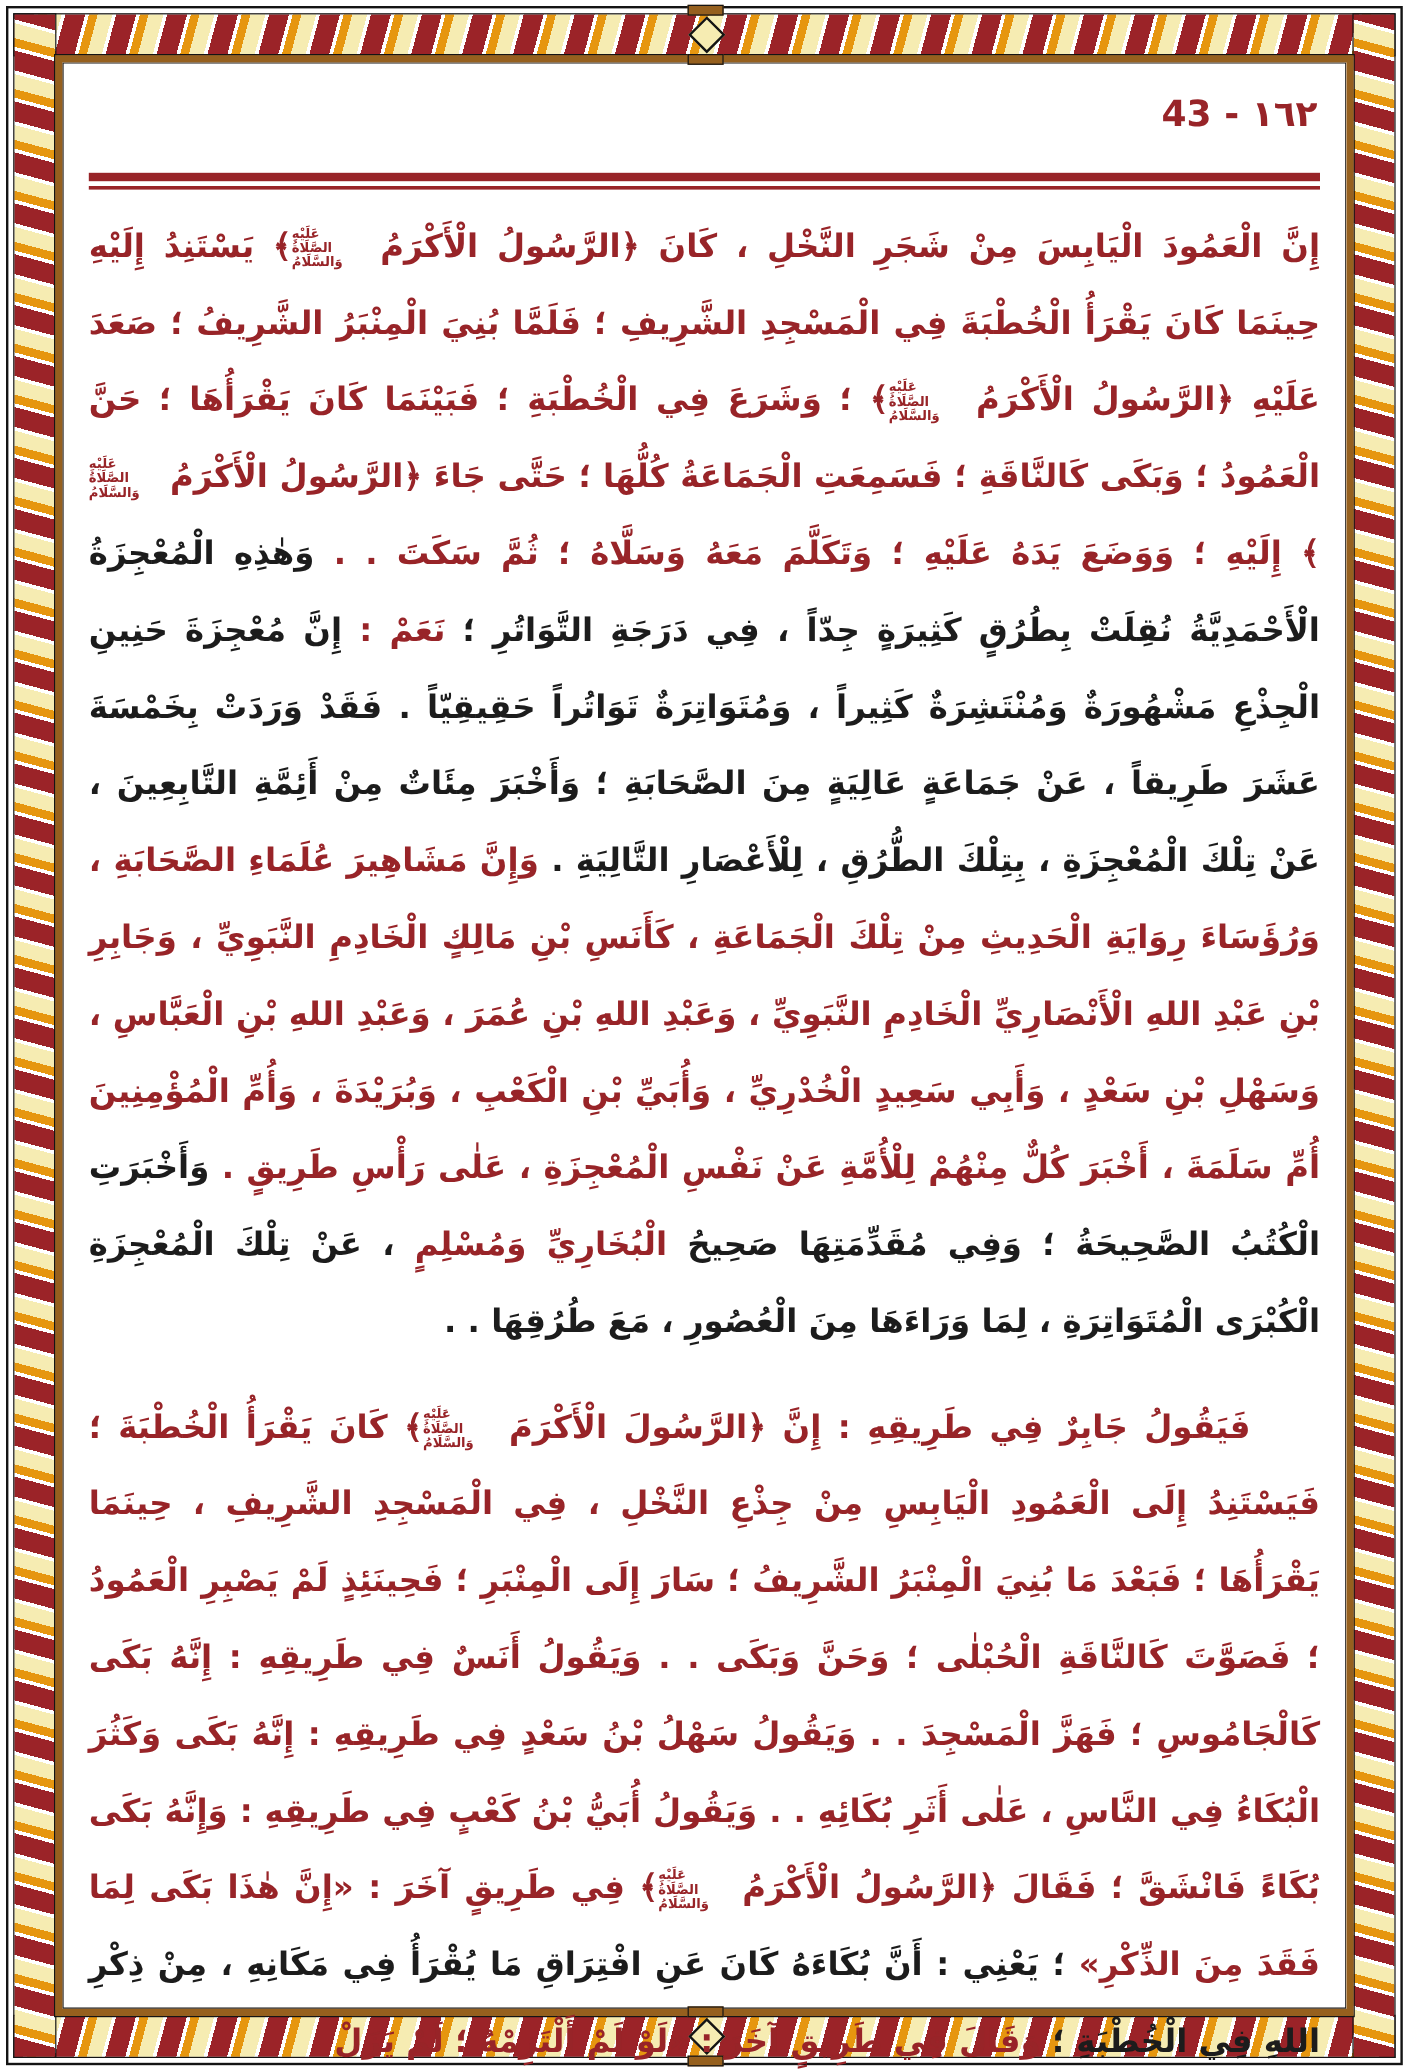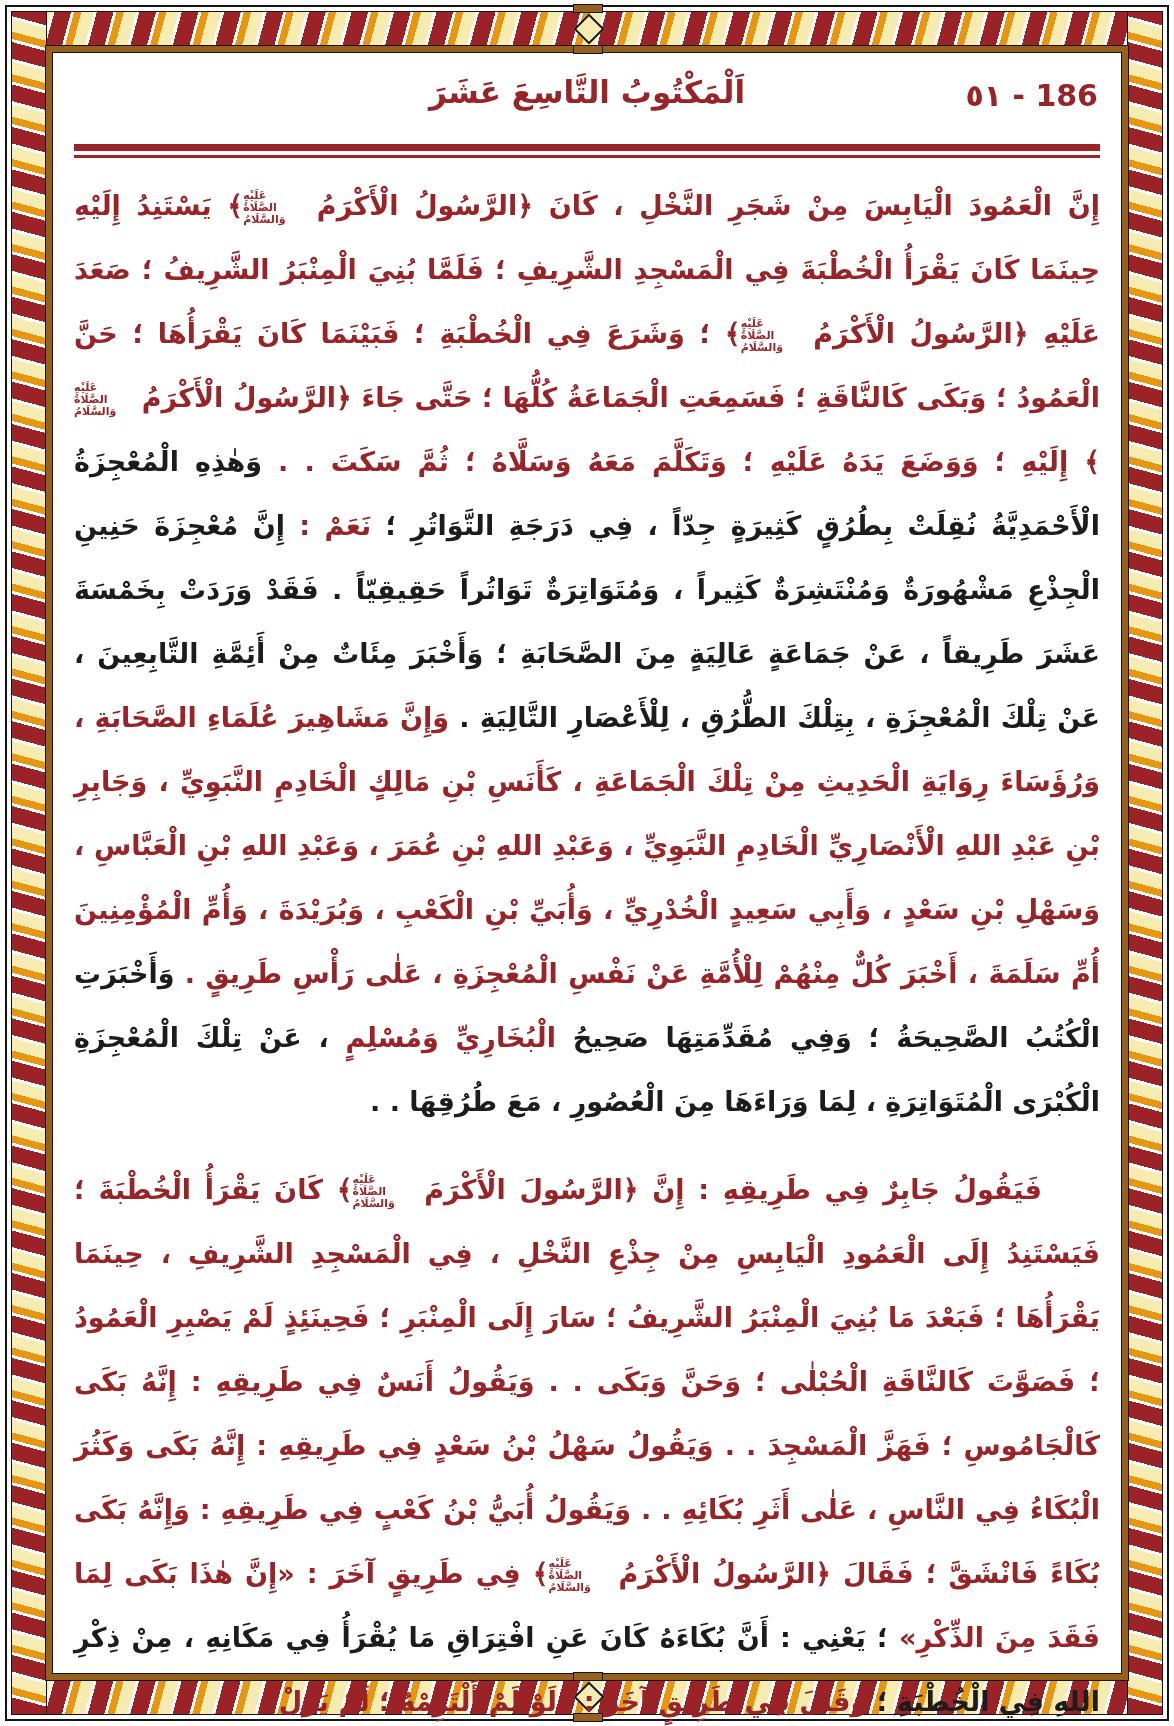--- a/index.html
+++ b/index.html
@@ -139,22 +139,21 @@
   <div class="brown-frame"></div>
   <div class="tab tab-top-outer"></div>
   <div class="tab tab-top-inner"></div>
   <div class="tab tab-bottom-outer"></div>
   <div class="tab tab-bottom-inner"></div>
   <div class="diamond diamond-top"></div>
   <div class="diamond diamond-bottom"></div>
 
   <div class="content">
     <div class="page-header">
-      <div class="page-number">186 - ٥١</div>
-      <div class="page-title">اَلْمَكْتُوبُ التَّاسِعَ عَشَرَ</div>
+      <div class="page-number">١٦٢ - 43</div>
     </div>
     <div class="double-rule"></div>
     <div class="body-text">
         <p class="para"><span class="seg-red">إِنَّ الْعَمُودَ الْيَابِسَ مِنْ شَجَرِ النَّخْلِ ، كَانَ ﴿الرَّسُولُ الْأَكْرَمُ </span><span class="seg-red salawat">عَلَيْهِ الصَّلَاةُ وَالسَّلَامُ</span><span class="seg-red">﴾ يَسْتَنِدُ إِلَيْهِ حِينَمَا كَانَ يَقْرَأُ الْخُطْبَةَ فِي الْمَسْجِدِ الشَّرِيفِ ؛ فَلَمَّا بُنِيَ الْمِنْبَرُ الشَّرِيفُ ؛ صَعَدَ عَلَيْهِ ﴿الرَّسُولُ الْأَكْرَمُ </span><span class="seg-red salawat">عَلَيْهِ الصَّلَاةُ وَالسَّلَامُ</span><span class="seg-red">﴾ ؛ وَشَرَعَ فِي الْخُطْبَةِ ؛ فَبَيْنَمَا كَانَ يَقْرَأُهَا ؛ حَنَّ الْعَمُودُ ؛ وَبَكَى كَالنَّاقَةِ ؛ فَسَمِعَتِ الْجَمَاعَةُ كُلُّهَا ؛ حَتَّى جَاءَ ﴿الرَّسُولُ الْأَكْرَمُ </span><span class="seg-red salawat">عَلَيْهِ الصَّلَاةُ وَالسَّلَامُ</span><span class="seg-red">﴾ إِلَيْهِ ؛ وَوَضَعَ يَدَهُ عَلَيْهِ ؛ وَتَكَلَّمَ مَعَهُ وَسَلَّاهُ ؛ ثُمَّ سَكَتَ . . </span><span class="seg-black">وَهٰذِهِ الْمُعْجِزَةُ الْأَحْمَدِيَّةُ نُقِلَتْ بِطُرُقٍ كَثِيرَةٍ جِدّاً ، فِي دَرَجَةِ التَّوَاتُرِ ؛ </span><span class="seg-red">نَعَمْ : </span><span class="seg-black">إِنَّ مُعْجِزَةَ حَنِينِ الْجِذْعِ مَشْهُورَةٌ وَمُنْتَشِرَةٌ كَثِيراً ، وَمُتَوَاتِرَةٌ تَوَاتُراً حَقِيقِيّاً . فَقَدْ وَرَدَتْ بِخَمْسَةَ عَشَرَ طَرِيقاً ، عَنْ جَمَاعَةٍ عَالِيَةٍ مِنَ الصَّحَابَةِ ؛ وَأَخْبَرَ مِئَاتٌ مِنْ أَئِمَّةِ التَّابِعِينَ ، عَنْ تِلْكَ الْمُعْجِزَةِ ، بِتِلْكَ الطُّرُقِ ، لِلْأَعْصَارِ التَّالِيَةِ . </span><span class="seg-red">وَإِنَّ مَشَاهِيرَ عُلَمَاءِ الصَّحَابَةِ ، وَرُؤَسَاءَ رِوَايَةِ الْحَدِيثِ مِنْ تِلْكَ الْجَمَاعَةِ ، كَأَنَسِ بْنِ مَالِكٍ الْخَادِمِ النَّبَوِيِّ ، وَجَابِرِ بْنِ عَبْدِ اللهِ الْأَنْصَارِيِّ الْخَادِمِ النَّبَوِيِّ ، وَعَبْدِ اللهِ بْنِ عُمَرَ ، وَعَبْدِ اللهِ بْنِ الْعَبَّاسِ ، وَسَهْلِ بْنِ سَعْدٍ ، وَأَبِي سَعِيدٍ الْخُدْرِيِّ ، وَأُبَيِّ بْنِ الْكَعْبِ ، وَبُرَيْدَةَ ، وَأُمِّ الْمُؤْمِنِينَ أُمِّ سَلَمَةَ ، أَخْبَرَ كُلٌّ مِنْهُمْ لِلْأُمَّةِ عَنْ نَفْسِ الْمُعْجِزَةِ ، عَلٰى رَأْسِ طَرِيقٍ . </span><span class="seg-black">وَأَخْبَرَتِ الْكُتُبُ الصَّحِيحَةُ ؛ وَفِي مُقَدِّمَتِهَا صَحِيحُ </span><span class="seg-red">الْبُخَارِيِّ وَمُسْلِمٍ </span><span class="seg-black">، عَنْ تِلْكَ الْمُعْجِزَةِ الْكُبْرَى الْمُتَوَاتِرَةِ ، لِمَا وَرَاءَهَا مِنَ الْعُصُورِ ، مَعَ طُرُقِهَا . .</span></p>
         <p class="para indent"><span class="seg-red">فَيَقُولُ جَابِرٌ فِي طَرِيقِهِ : إِنَّ ﴿الرَّسُولَ الْأَكْرَمَ </span><span class="seg-red salawat">عَلَيْهِ الصَّلَاةُ وَالسَّلَامُ</span><span class="seg-red">﴾ كَانَ يَقْرَأُ الْخُطْبَةَ ؛ فَيَسْتَنِدُ إِلَى الْعَمُودِ الْيَابِسِ مِنْ جِذْعِ النَّخْلِ ، فِي الْمَسْجِدِ الشَّرِيفِ ، حِينَمَا يَقْرَأُهَا ؛ فَبَعْدَ مَا بُنِيَ الْمِنْبَرُ الشَّرِيفُ ؛ سَارَ إِلَى الْمِنْبَرِ ؛ فَحِينَئِذٍ لَمْ يَصْبِرِ الْعَمُودُ ؛ فَصَوَّتَ كَالنَّاقَةِ الْحُبْلٰى ؛ وَحَنَّ وَبَكَى . . وَيَقُولُ أَنَسٌ فِي طَرِيقِهِ : إِنَّهُ بَكَى كَالْجَامُوسِ ؛ فَهَزَّ الْمَسْجِدَ . . وَيَقُولُ سَهْلُ بْنُ سَعْدٍ فِي طَرِيقِهِ : إِنَّهُ بَكَى وَكَثُرَ الْبُكَاءُ فِي النَّاسِ ، عَلٰى أَثَرِ بُكَائِهِ . . وَيَقُولُ أُبَيُّ بْنُ كَعْبٍ فِي طَرِيقِهِ : وَإِنَّهُ بَكَى بُكَاءً فَانْشَقَّ ؛ فَقَالَ ﴿الرَّسُولُ الْأَكْرَمُ </span><span class="seg-red salawat">عَلَيْهِ الصَّلَاةُ وَالسَّلَامُ</span><span class="seg-red">﴾ فِي طَرِيقٍ آخَرَ : «إِنَّ هٰذَا بَكَى لِمَا فَقَدَ مِنَ الذِّكْرِ» </span><span class="seg-black">؛ يَعْنِي : أَنَّ بُكَاءَهُ كَانَ عَنِ افْتِرَاقِ مَا يُقْرَأُ فِي مَكَانِهِ ، مِنْ ذِكْرِ اللهِ فِي الْخُطْبَةِ ؛ </span><span class="seg-red">وَقَالَ فِي طَرِيقٍ آخَرَ : «لَوْ لَمْ أَلْتَزِمْهُ ؛ لَمْ يَزَلْ</span></p>
       </div>
   </div>
 
 </div>
 

